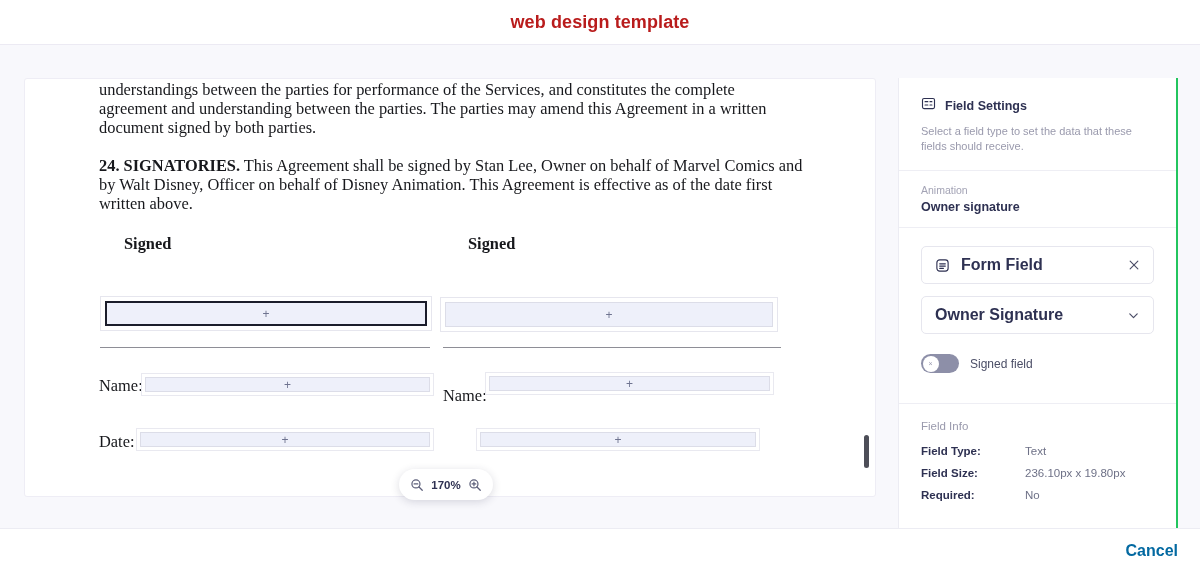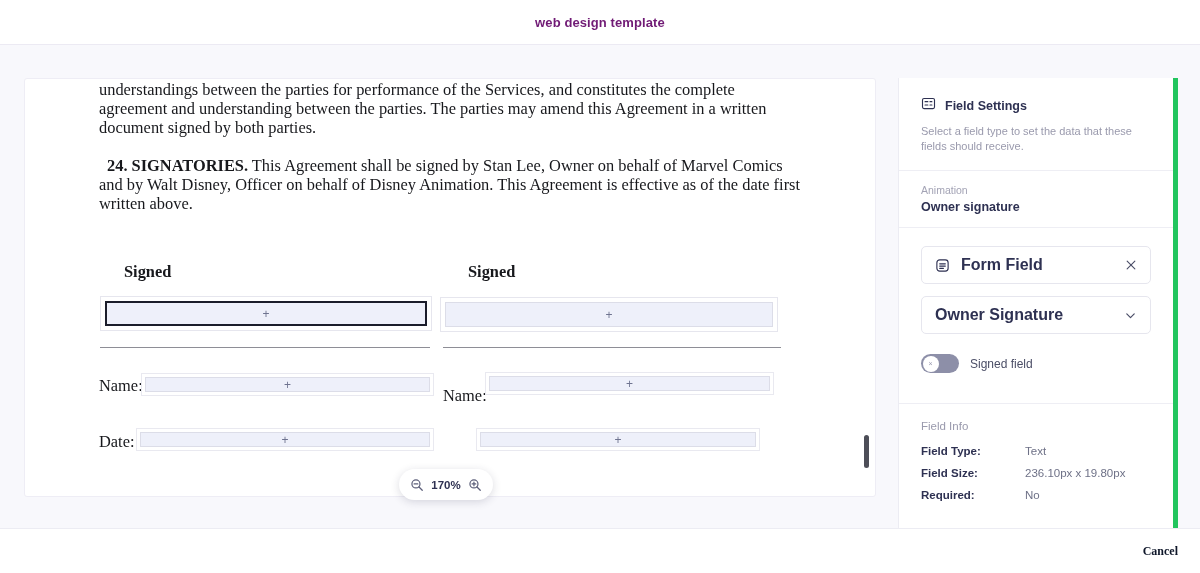--- a/index.html
+++ b/index.html
@@ -23,23 +23,23 @@
     top: 0; left: 0;
     width: 1200px;
     height: 45px;
     background: #ffffff;
     border-bottom: 1px solid #eceaf3;
     display: flex;
     align-items: center;
     justify-content: center;
   }
   .topbar-title {
-    font-size: 13px;
-    font-weight: bold;
-    color: #701a75;
+    font-size: 18px;
+    font-weight: bold;
+    color: #b91c1c;
     letter-spacing: 0.1px;
   }
 
   
   .workspace {
     position: absolute;
     top: 45px; left: 0;
     width: 1100px;
     height: 483px;
     background: #f8f8fc;
@@ -65,25 +65,25 @@
   }
   .doc-para {
     font-family: "Liberation Serif", serif;
     font-size: 16.4px;
     line-height: 18.8px;
     color: #17181c;
     text-align: left;
   }
   .p1 { margin-top: 2px; }
   .p2 { margin-top: 20px; }
-  .p2 b { font-weight: bold; margin-left: 8px; }
+  .p2 b { font-weight: bold; }
 
   .signed-row {
     position: relative;
-    margin-top: 48px;
+    margin-top: 20px;
     height: 30px;
   }
   .signed-label {
     position: absolute;
     font-family: "Liberation Serif", serif;
     font-size: 16.4px;
     font-weight: bold;
     color: #17181c;
   }
   .signed-label.left { left: 25px; }
@@ -176,21 +176,21 @@
 
   
   .panel {
     position: absolute;
     left: 898px;
     top: 33px;
     width: 280px;
     height: 450px;
     background: #ffffff;
     border-left: 1px solid #ececf3;
-    border-right: 5px solid #22c55e;
+    border-right: 2px solid #22c55e;
   }
   .panel-section { padding: 18px 22px 16px 22px; }
   .panel-divider { height: 1px; background: #eeeef4; }
 
   .panel-head {
     display: flex;
     align-items: center;
     gap: 9px;
     margin-bottom: 9px;
   }
@@ -292,27 +292,27 @@
     height: 45px;
     background: #ffffff;
     border-top: 1px solid #ececf3;
     display: flex;
     align-items: center;
     justify-content: flex-end;
     padding-right: 22px;
     gap: 22px;
   }
   .btn-cancel {
-    font-size: 12px;
-    font-weight: bold;
-    color: #0f172a;
+    font-size: 16px;
+    font-weight: bold;
+    color: #0369a1;
     background: none;
     border: none;
     cursor: pointer;
-    font-family: Liberation Serif, serif;
+    font-family: Liberation Sans, sans-serif;
   }
   .btn-apply {
     font-size: 12px;
     font-weight: bold;
     color: #ffffff;
     background: #4a80a5;
     border: none;
     border-radius: 5px;
     height: 30px;
     padding: 0 17px;

